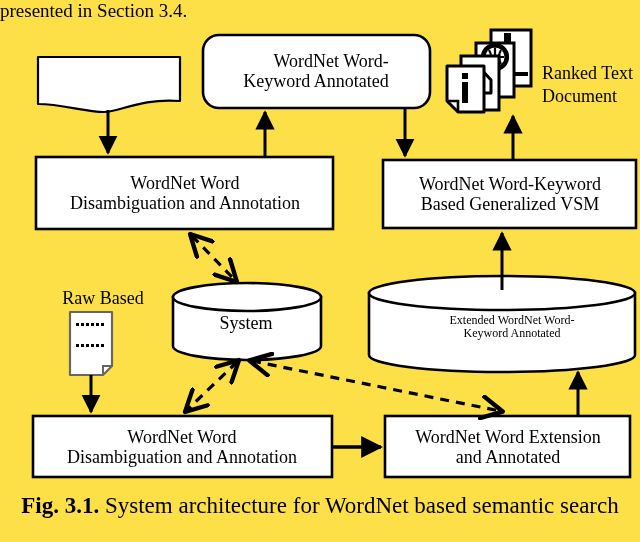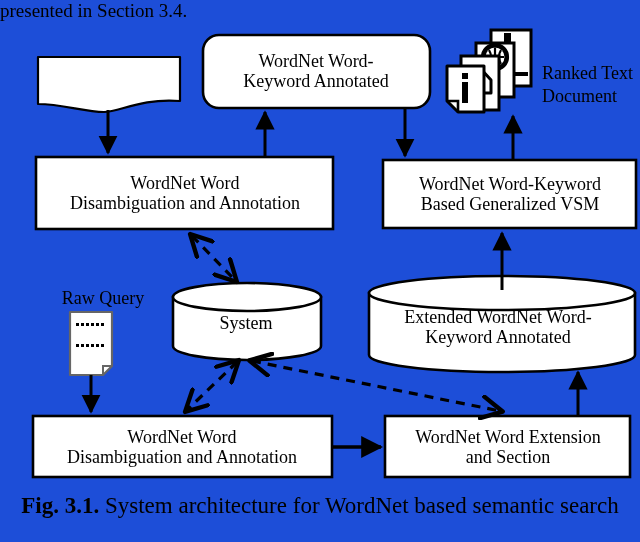--- a/index.html
+++ b/index.html
@@ -11,21 +11,21 @@
     width: 640px;
     height: 542px;
     overflow: hidden;
     font-family: "Liberation Serif", "DejaVu Serif", serif;
     color: #000000;
   }
   #page {
     position: relative;
     width: 640px;
     height: 542px;
-    background: #1d4ed8;
+    background: #fde047;
   }
   #diagram-svg {
     position: absolute;
     left: 0;
     top: 0;
     width: 640px;
     height: 542px;
   }
   .node-text {
     position: absolute;
@@ -72,25 +72,25 @@
     position: absolute;
     left: 18px;
     top: 492px;
     width: 604px;
     text-align: center;
     font-size: 23px;
     line-height: 1.25;
   }
   #caption b { font-weight: bold; }
   .txt-raw-query { left: 38px; top: 60px; width: 144px; height: 42px; font-size: 18px; }
-  .txt-wn-kw-annot { left: 205px; top: 38px; width: 222px; height: 66px; font-size: 18px; }
+  .txt-wn-kw-annot { left: 205px; top: 38px; width: 222px; height: 66px; font-size: 18px; text-align: right; }
   .txt-wn-disamb-top { left: 40px; top: 160px; width: 290px; height: 66px; font-size: 18px; }
   .txt-gvsm { left: 386px; top: 162px; width: 248px; height: 64px; font-size: 18px; }
   .txt-wordnet { left: 176px; top: 300px; width: 140px; height: 46px; font-size: 18px; }
-  .txt-ext-wn { left: 370px; top: 296px; width: 256px; height: 62px; font-size: 18px; }
+  .txt-ext-wn { left: 384px; top: 296px; width: 256px; height: 62px; font-size: 12px; }
   .txt-wn-disamb-bot { left: 36px; top: 420px; width: 292px; height: 54px; font-size: 18px; }
   .txt-wn-ext-idx { left: 388px; top: 420px; width: 240px; height: 54px; font-size: 18px; }
 </style>
 </head>
 <body>
 
 <div id="page">
 
   <svg id="diagram-svg" viewBox="0 0 640 542">
     <defs>
@@ -202,28 +202,28 @@
 
   <div class="free-text" id="ranked-label">Ranked
 Text Document</div>
 
   <div class="node-text txt-wn-disamb-top">WordNet Word
 Disambiguation and Annotation</div>
 
   <div class="node-text txt-gvsm">WordNet Word-Keyword
 Based Generalized VSM</div>
 
-  <div class="free-text" id="raw-text-label">Raw Query</div>
+  <div class="free-text" id="raw-text-label">Raw Based</div>
 
   <div class="node-text txt-wordnet">System</div>
 
   <div class="node-text txt-ext-wn">Extended WordNet Word-
 Keyword Annotated</div>
 
   <div class="node-text txt-wn-disamb-bot">WordNet Word
 Disambiguation and Annotation</div>
 
   <div class="node-text txt-wn-ext-idx">WordNet Word Extension
-and Section</div>
+and Annotated</div>
 
   <div id="caption"><b>Fig. 3.1.</b><span> System architecture for WordNet based semantic search</span></div>
 
 </div>
 
 </body></html>

